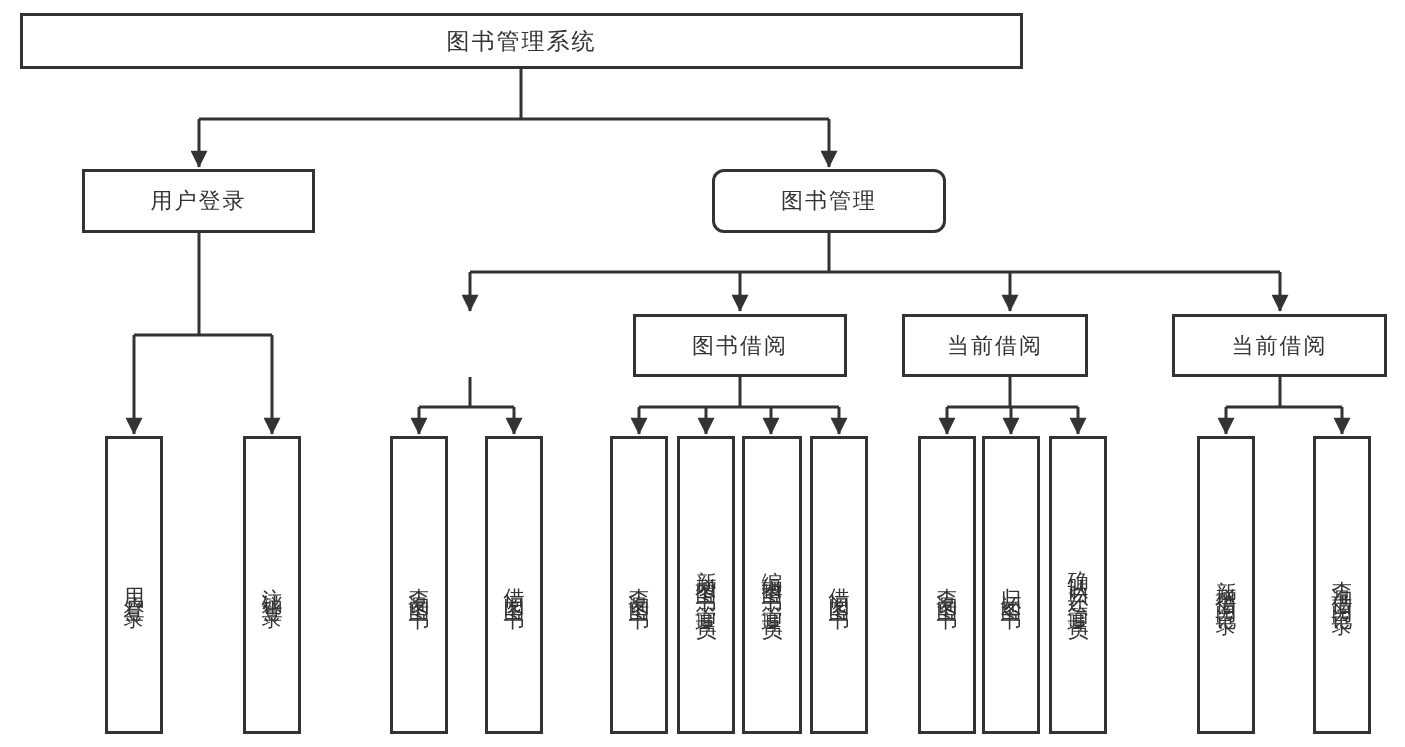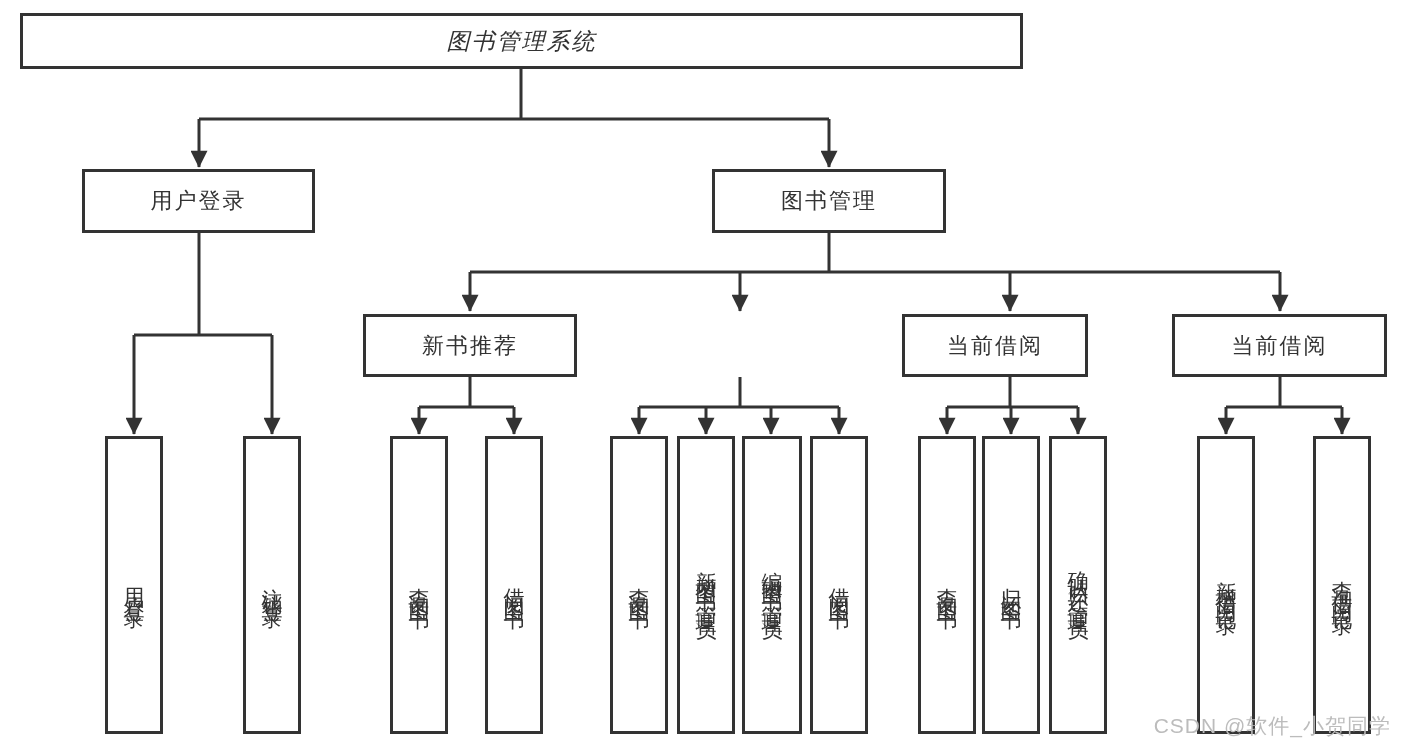--- a/index.html
+++ b/index.html
@@ -65,33 +65,33 @@
       <line x1="947" y1="407" x2="947" y2="434" marker-end="url(#arw)"></line>
       <line x1="1011" y1="407" x2="1011" y2="434" marker-end="url(#arw)"></line>
       <line x1="1078" y1="407" x2="1078" y2="434" marker-end="url(#arw)"></line>
 
       <path d="M1280,377 V407 M1226,407 H1342"></path>
       <line x1="1226" y1="407" x2="1226" y2="434" marker-end="url(#arw)"></line>
       <line x1="1342" y1="407" x2="1342" y2="434" marker-end="url(#arw)"></line>
     </g>
   </svg>
 
-  <div class="node h rootbox" style="left:20px;top:13px;width:1003px;height:56px;font-style:italic;">
+  <div class="node h rootbox" style="left:20px;top:13px;width:1003px;height:56px;">
     <span class="lbl">图书管理系统</span>
   </div>
 
   <div class="node h" style="left:82px;top:169px;width:233px;height:64px;">
     <span class="lbl">用户登录</span>
   </div>
-  <div class="node h" style="left:712px;top:169px;width:234px;height:64px;">
+  <div class="node h" style="left:712px;top:169px;width:234px;height:64px;border-radius:12px;">
     <span class="lbl">图书管理</span>
   </div>
 
-  <div class="node h" style="left:363px;top:314px;width:214px;height:63px;">
-    <span class="lbl">新书推荐</span>
+  <div class="node h" style="left:633px;top:314px;width:214px;height:63px;">
+    <span class="lbl">图书借阅</span>
   </div>
   <div class="node h" style="left:902px;top:314px;width:186px;height:63px;">
     <span class="lbl">当前借阅</span>
   </div>
   <div class="node h" style="left:1172px;top:314px;width:215px;height:63px;">
     <span class="lbl">当前借阅</span>
   </div>
 
   <div class="node v" style="left:105px;top:436px;width:58px;height:298px;">
     <span class="lbl">用户登录</span>
@@ -130,14 +130,13 @@
     <span class="lbl">确认归还（管理员）</span>
   </div>
 
   <div class="node v" style="left:1197px;top:436px;width:58px;height:298px;">
     <span class="lbl">新增借阅记录</span>
   </div>
   <div class="node v" style="left:1313px;top:436px;width:58px;height:298px;">
     <span class="lbl">查询借阅记录</span>
   </div>
 
-  <div class="watermark">CSDN @软件_小贺同学</div>
 </div>
 
 </body></html>

